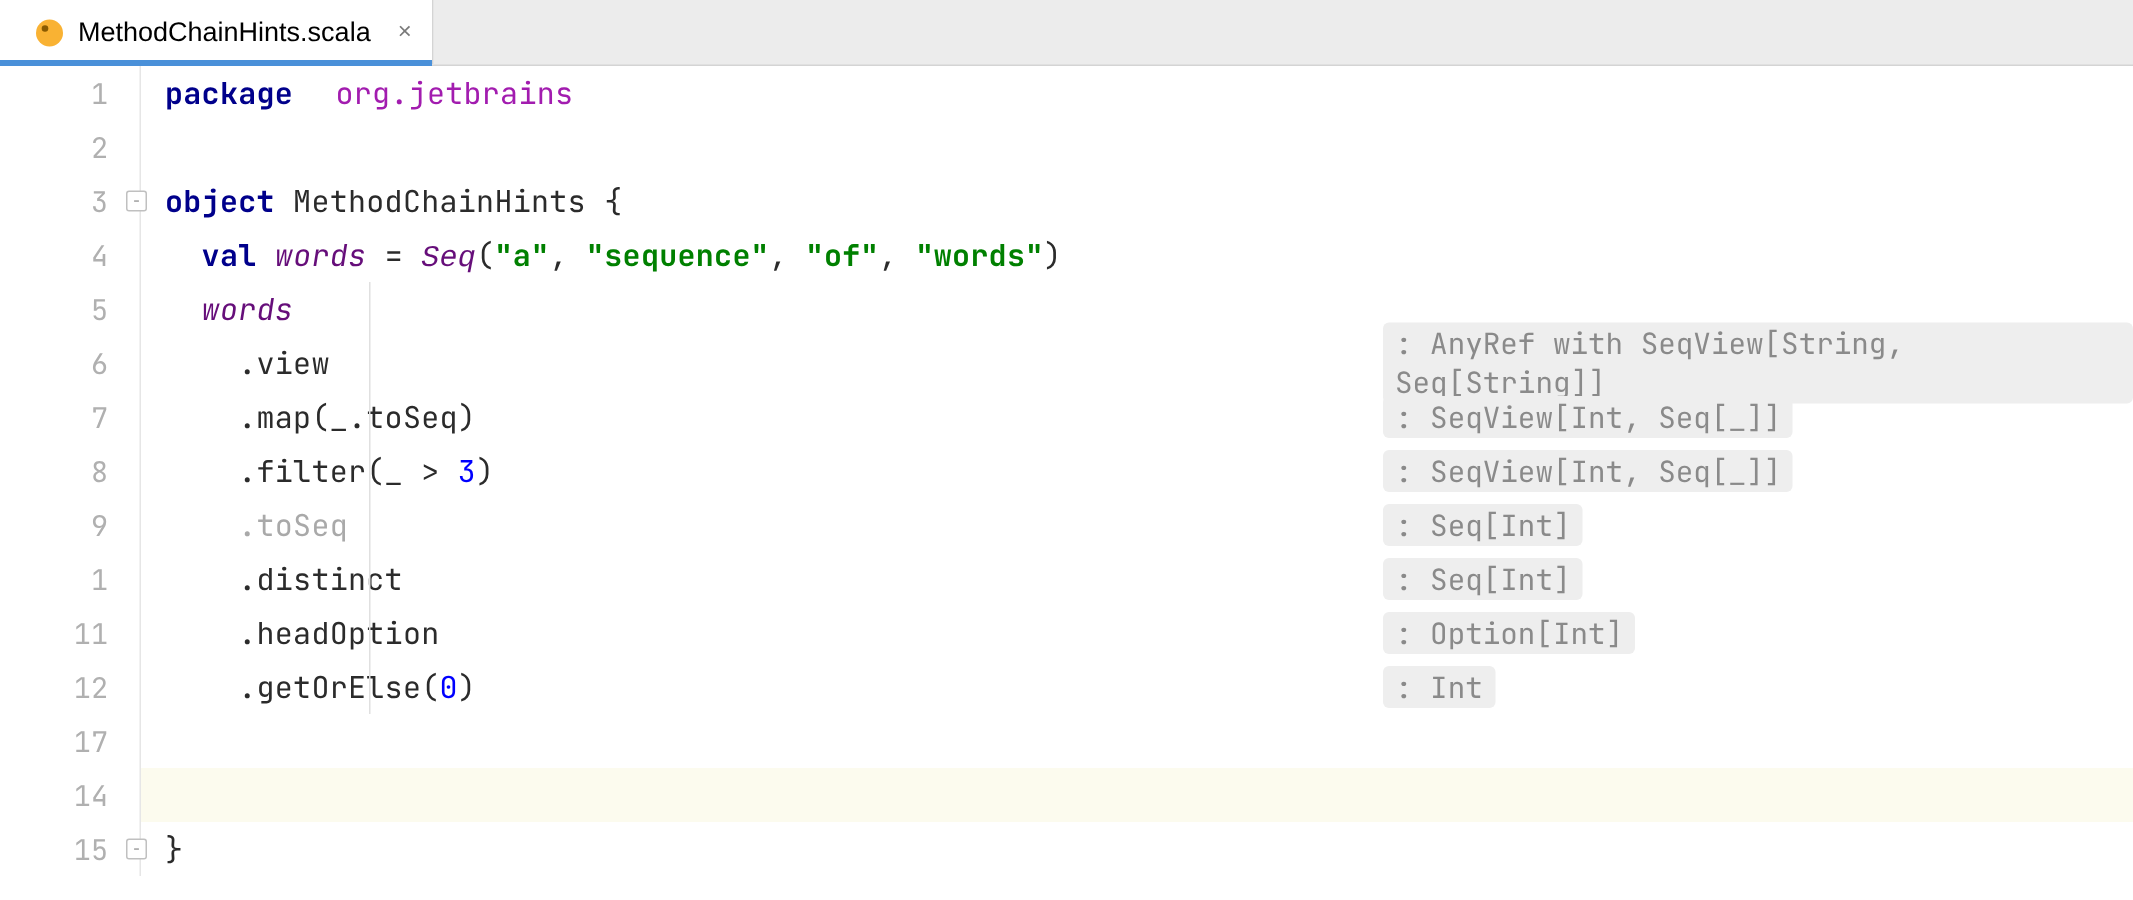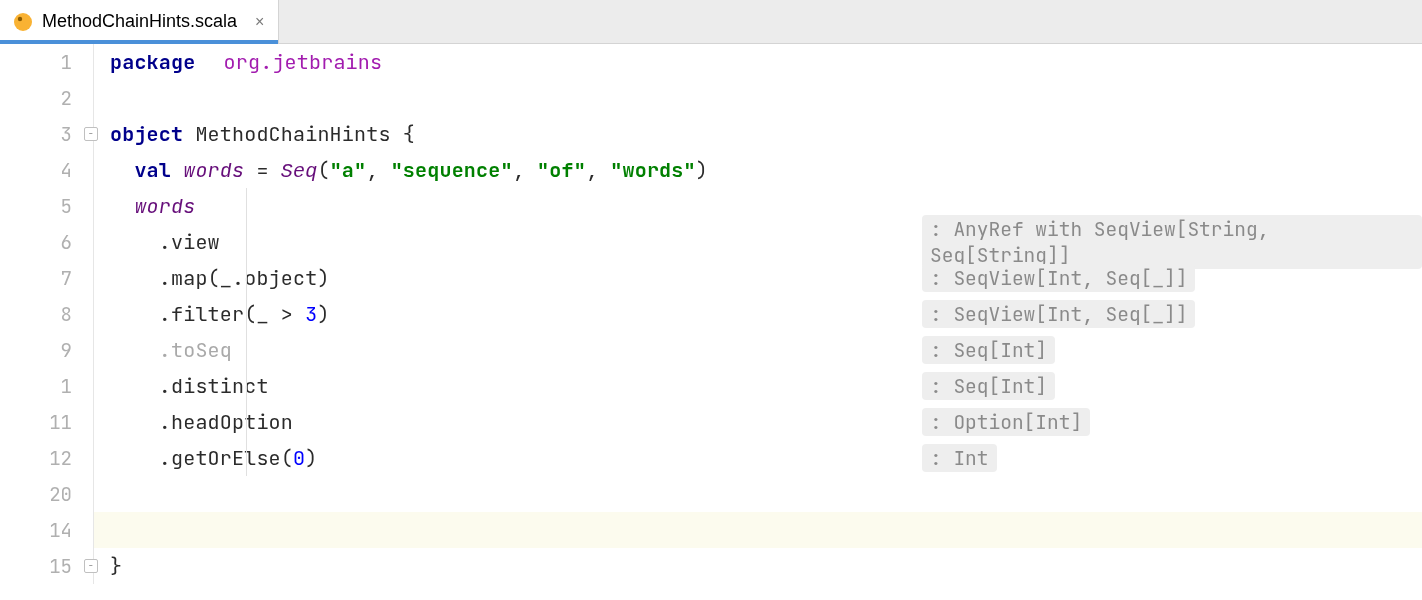--- a/index.html
+++ b/index.html
@@ -16,21 +16,21 @@
       background: #ececec;
       border-bottom: 1px solid #d4d4d4;
       display: flex;
       align-items: stretch;
     }
     .tab {
       background: #ffffff;
       border-right: 1px solid #d4d4d4;
       display: flex;
       align-items: center;
-      padding: 0 10px 0 2px;
+      padding: 0 10px 0 12px;
       position: relative;
       height: 100%;
     }
     .tab::after {
       content: "";
       position: absolute;
       left: 0; right: 0; bottom: -1px;
       height: 4px;
       background: #4a90d9;
     }
@@ -180,21 +180,21 @@
       </div>
       <div class="code-line">
         <span class="line-number">6</span>
         <span class="guide"></span>
         <span class="code-content"><span class="code-text"><span class="txt">    .view</span></span></span>
         <span class="hint hint-col">: AnyRef with SeqView[String, Seq[String]]</span>
       </div>
       <div class="code-line">
         <span class="line-number">7</span>
         <span class="guide"></span>
-        <span class="code-content"><span class="code-text"><span class="txt">    .map(_.object)</span></span></span>
+        <span class="code-content"><span class="code-text"><span class="txt">    .map(_.toSeq)</span></span></span>
         <span class="hint hint-col">: SeqView[Int, Seq[_]]</span>
       </div>
       <div class="code-line">
         <span class="line-number">8</span>
         <span class="guide"></span>
         <span class="code-content"><span class="code-text"><span class="txt">    .filter(_ &gt; </span><span class="num">3</span><span class="txt">)</span></span></span>
         <span class="hint hint-col">: SeqView[Int, Seq[_]]</span>
       </div>
       <div class="code-line">
         <span class="line-number">9</span>
@@ -214,21 +214,21 @@
         <span class="code-content"><span class="code-text"><span class="txt">    .headOption</span></span></span>
         <span class="hint hint-col">: Option[Int]</span>
       </div>
       <div class="code-line">
         <span class="line-number">12</span>
         <span class="guide"></span>
         <span class="code-content"><span class="code-text"><span class="txt">    .getOrElse(</span><span class="num">0</span><span class="txt">)</span></span></span>
         <span class="hint hint-col">: Int</span>
       </div>
       <div class="code-line">
-        <span class="line-number">20</span>
+        <span class="line-number">17</span>
         <span class="code-content"><span class="code-text"></span></span>
       </div>
       <div class="code-line highlight-line">
         <span class="line-number">14</span>
         <span class="code-content"><span class="code-text"></span></span>
       </div>
       <div class="code-line">
         <span class="line-number">15</span>
         <span class="fold-marker">−</span>
         <span class="code-content"><span class="code-text"><span class="txt">}</span></span></span>

